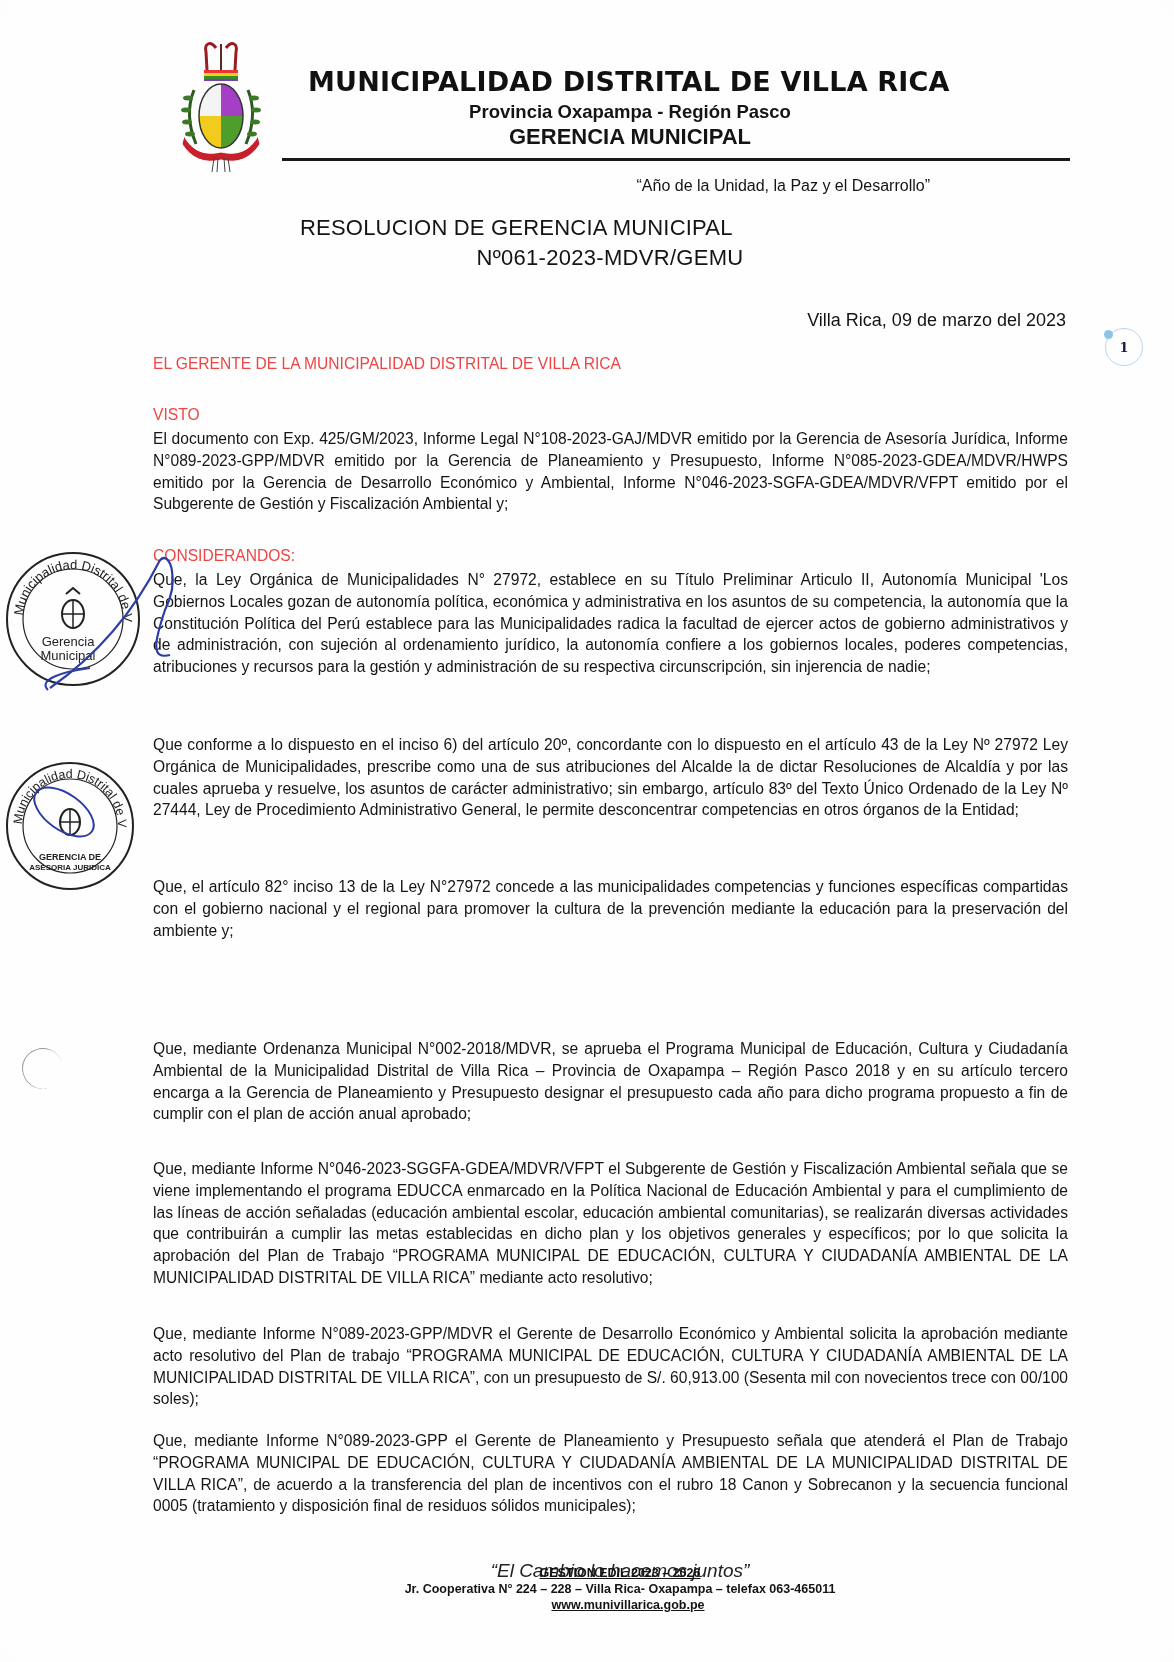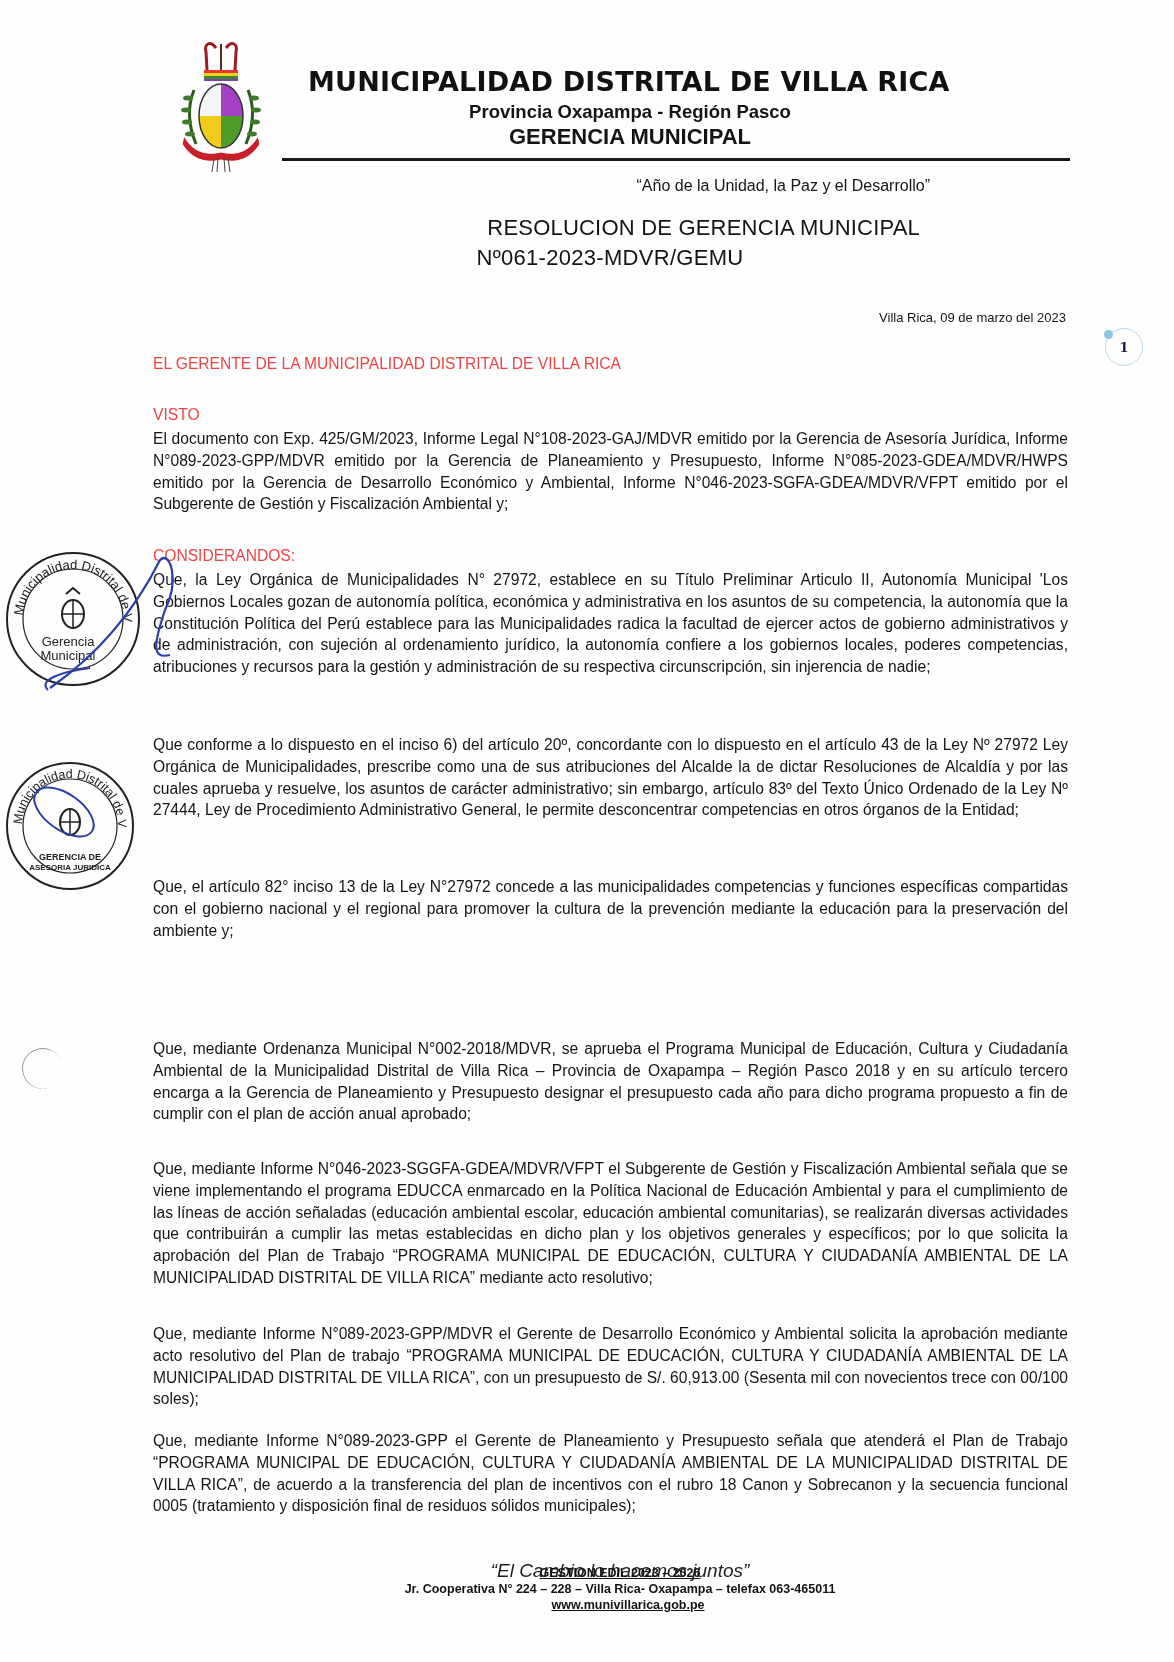--- a/index.html
+++ b/index.html
@@ -8,24 +8,24 @@
   .page { position:absolute; left:0; top:0; width:1174px; height:1662px; background:#fefefe;border-radius:26px; }
 
   
   .crest { position:absolute; left:176px; top:40px; width:90px; height:132px; }
   .hdr-title { position:absolute; left:308px; top:66px; width:680px; font-family:"DejaVu Sans", sans-serif;
     font-weight:bold; font-size:27px; letter-spacing:0.2px; color:#111; white-space:nowrap; }
   .hdr-sub { position:absolute; left:430px; top:101px; width:400px; text-align:center; font-weight:bold; font-size:18.5px; }
   .hdr-dept { position:absolute; left:430px; top:124px; width:400px; text-align:center; font-weight:bold; font-size:22px; }
   .hdr-rule { position:absolute; left:282px; top:158px; width:788px; height:3px; background:#1a1a1a; }
   .hdr-motto { position:absolute; left:330px; top:177px; width:600px; text-align:right; font-size:16px; }
-  .res-title { position:absolute; left:300px; top:215px; width:620px; text-align:right; font-size:22px; letter-spacing:0.2px; }
+  .res-title { position:absolute; left:300px; top:215px; width:620px; text-align:left; font-size:22px; letter-spacing:0.2px; }
   .res-num { position:absolute; left:300px; top:245px; width:620px; text-align:center; font-size:22px; letter-spacing:0.3px; }
 
-  .date { position:absolute; right:108px; top:310px; font-size:13px; }
+  .date { position:absolute; right:108px; top:310px; font-size:18px; }
   .page-num { position:absolute; left:1105px; top:328px; width:36px; height:36px; border-radius:50%;
     border:1px solid #b8d8ea; display:flex; align-items:center; justify-content:center;
     font-family:"DejaVu Serif", serif; font-weight:bold; font-size:13px; color:#1a1a40; }
   .page-num::before { content:""; position:absolute; left:-2px; top:1px; width:9px; height:9px; border-radius:50%; background:#8fc3e6; }
 
   .body-text { position:absolute; left:153px; width:915px; font-size:15.6px; line-height:21.8px;
     text-align:justify; color:#151515; }
   .heading { position:absolute; left:153px; font-size:15.6px; color:#ef4444; }
   p { margin:0; }
 

